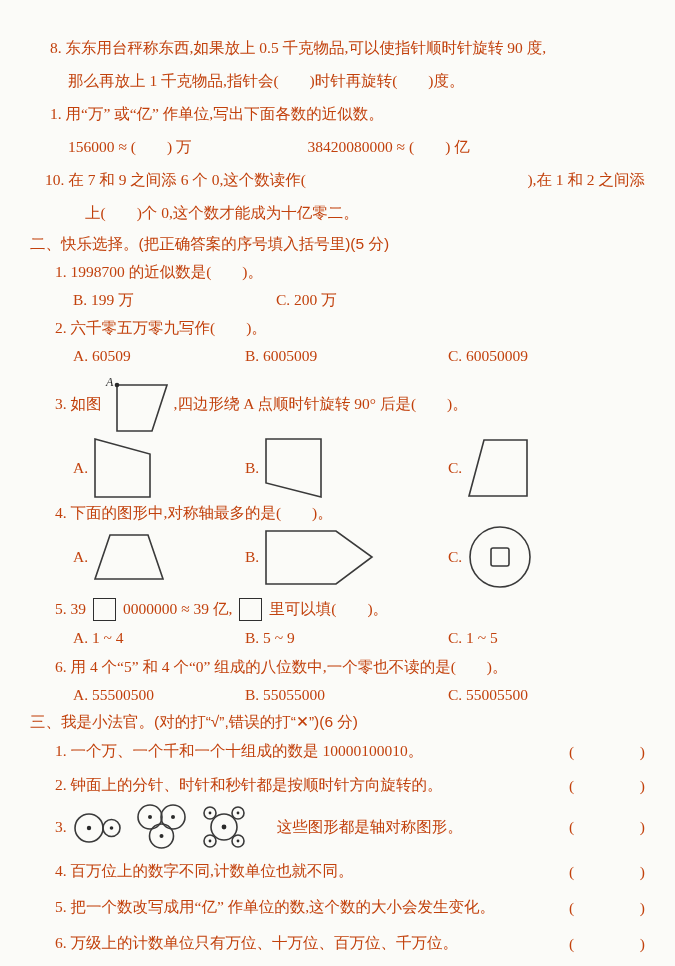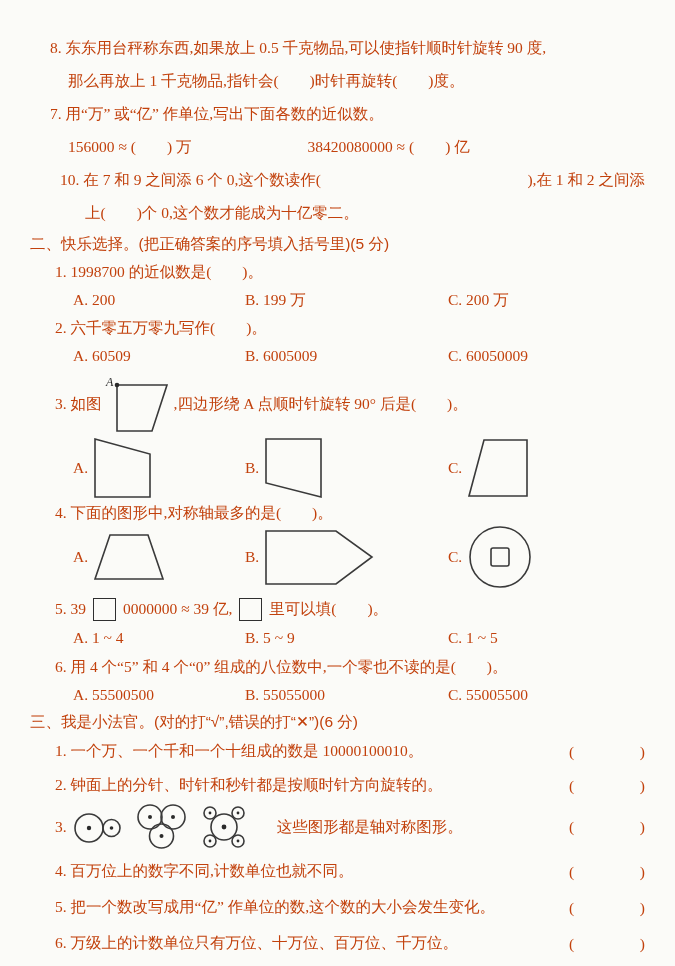--- a/index.html
+++ b/index.html
@@ -7,21 +7,21 @@
     width:675px;height:966px;box-sizing:border-box;position:relative;
     margin:0 auto;background:#fbfbf8;color:#c2410c;
     font-family:"Liberation Serif","DejaVu Serif",serif;
     font-size:15.5px;
     padding:38px 30px 0 30px;
     overflow:hidden;
   }
   .line{white-space:pre;line-height:19px;}
   .row{display:flex;}
   .spread{justify-content:space-between;}
-  .ml15{margin-left:30px}.ml20{margin-left:20px}.ml25{margin-left:25px}
+  .ml15{margin-left:15px}.ml20{margin-left:20px}.ml25{margin-left:25px}
   .ml38{margin-left:38px}.ml55{margin-left:55px}
   .mb14{margin-bottom:14px}.mb12{margin-bottom:12px}.mb10{margin-bottom:10px}
   .mb9{margin-bottom:9px}.mb8{margin-bottom:8px}
   .mb7{margin-bottom:7px}.mb4{margin-bottom:4px}
   .mb2{margin-bottom:2px}.mb13{margin-bottom:13px}.mb15{margin-bottom:15px}
   .gap88{gap:116px;}
   .hdr{font-weight:600;font-family:"Liberation Sans","DejaVu Sans",sans-serif;font-weight:500;}
   .optrow{display:flex;margin-left:43px;align-items:center;}
   .optrow .c1{width:172px;flex-shrink:0;}
   .optrow .c2{width:203px;flex-shrink:0;}
@@ -43,36 +43,35 @@
   .jnum{margin-right:6px;}
   .jfigtext{margin-left:16px;}
 </style>
 </head>
 <body>
 
 <div class="page">
 
   <div class="line ml20 mb14">8. 东东用台秤称东西,如果放上 0.5 千克物品,可以使指针顺时针旋转 90 度,</div>
   <div class="line ml38 mb14">那么再放上 1 千克物品,指针会(        )时针再旋转(        )度。</div>
-  <div class="line ml20 mb14">7. 用“万” 或“亿” 作单位,写出下面各数的近似数。</div>
+  <div class="line ml20 mb14">1. 用“万” 或“亿” 作单位,写出下面各数的近似数。</div>
   <div class="line ml38 mb14 row gap88">
     <span>156000 ≈ (        ) 万</span>
     <span>38420080000 ≈ (        ) 亿</span>
   </div>
   <div class="line ml15 mb14 row spread">
     <span>10. 在 7 和 9 之间添 6 个 0,这个数读作(</span>
     <span>),在 1 和 2 之间添</span>
   </div>
   <div class="line ml55 mb12">上(        )个 0,这个数才能成为十亿零二。</div>
 
   <div class="line hdr mb9">二、快乐选择。(把正确答案的序号填入括号里)(5 分)</div>
 
   <div class="line ml25 mb9">1. 1998700 的近似数是(        )。</div>
   <div class="optrow mb9 line">
-    <span class="c1">A. 200</span>
     <span class="c2">B. 199 万</span>
     <span class="c3">C. 200 万</span>
   </div>
 
   <div class="line ml25 mb9">2. 六千零五万零九写作(        )。</div>
   <div class="optrow mb10 line">
     <span class="c1">A. 60509</span>
     <span class="c2">B. 6005009</span>
     <span class="c3">C. 60050009</span>
   </div>

